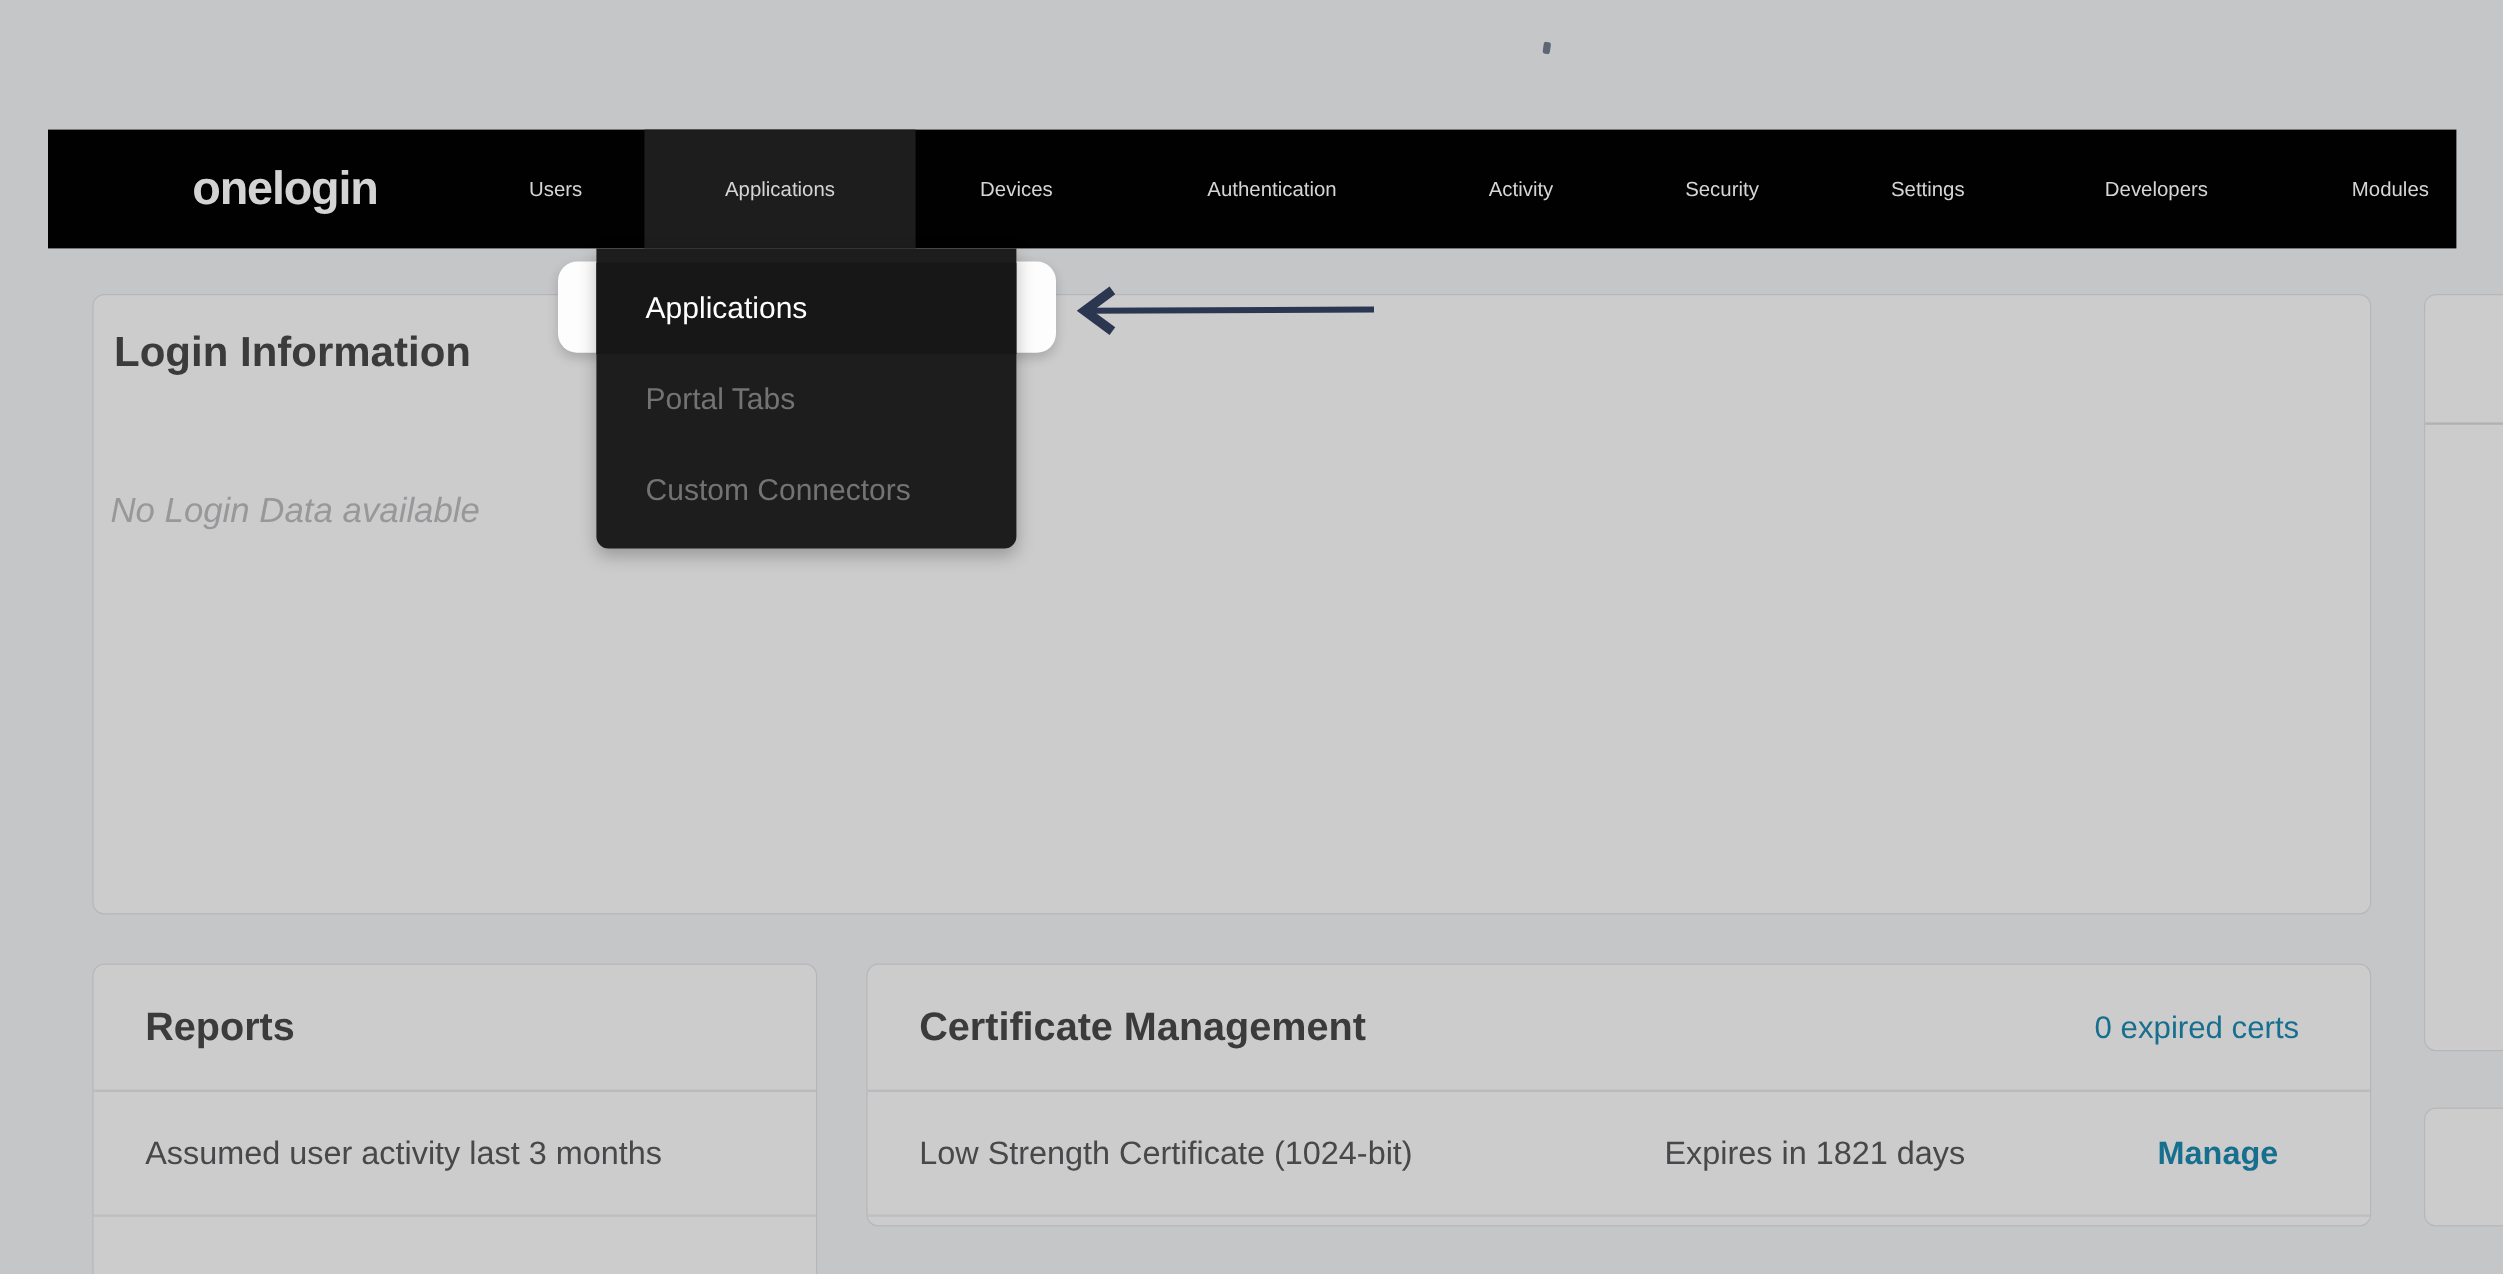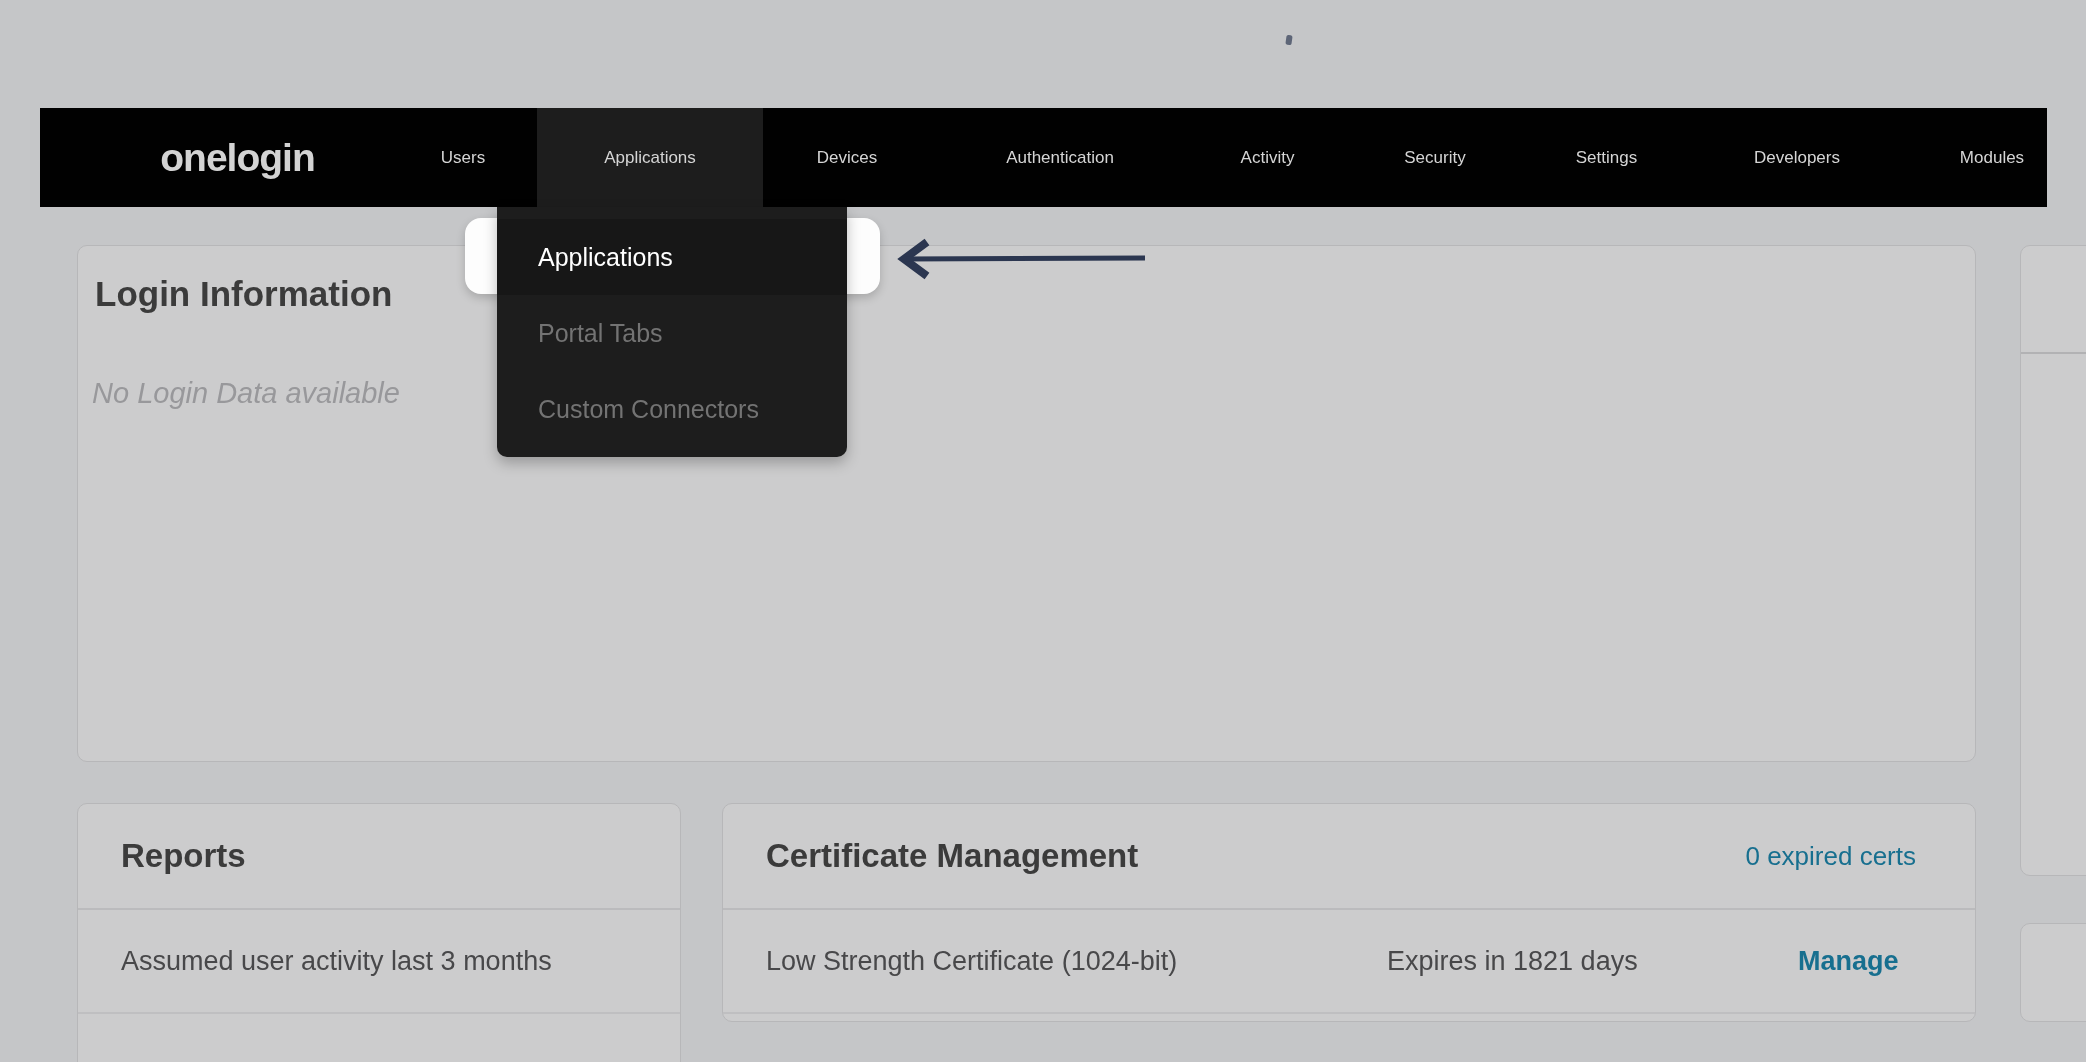--- a/index.html
+++ b/index.html
@@ -79,21 +79,21 @@
   .card-login   { left: 77px;   top: 245px; width: 1899px; height: 517px; padding: 28px 17px; }
   .card-reports { left: 77px;   top: 803px; width: 604px;  height: 277px; }
   .card-certs   { left: 722px;  top: 803px; width: 1254px; height: 219px; }
   .card-side-a  { left: 2020px; top: 245px; width: 90px;   height: 631px; }
   .card-side-b  { left: 2020px; top: 923px; width: 90px;   height: 99px;  }
 
   .card-title {
     font-size: 35px; font-weight: 600; color: #3b3b3b;
   }
   .login-empty {
-    margin-top: 63px; margin-left: -3px;
+    margin-top: 96px; margin-left: -3px;
     font-style: italic; font-size: 29px; color: #98989b;
   }
   .card-header {
     height: 106px; display: flex; align-items: center;
     padding: 0 59px 0 43px;
     border-bottom: 2px solid #bbbbbd;
   }
   .card-header .card-title { font-size: 33px; flex: 1 1 auto; }
   .card-row {
     position: relative; height: 104px;

